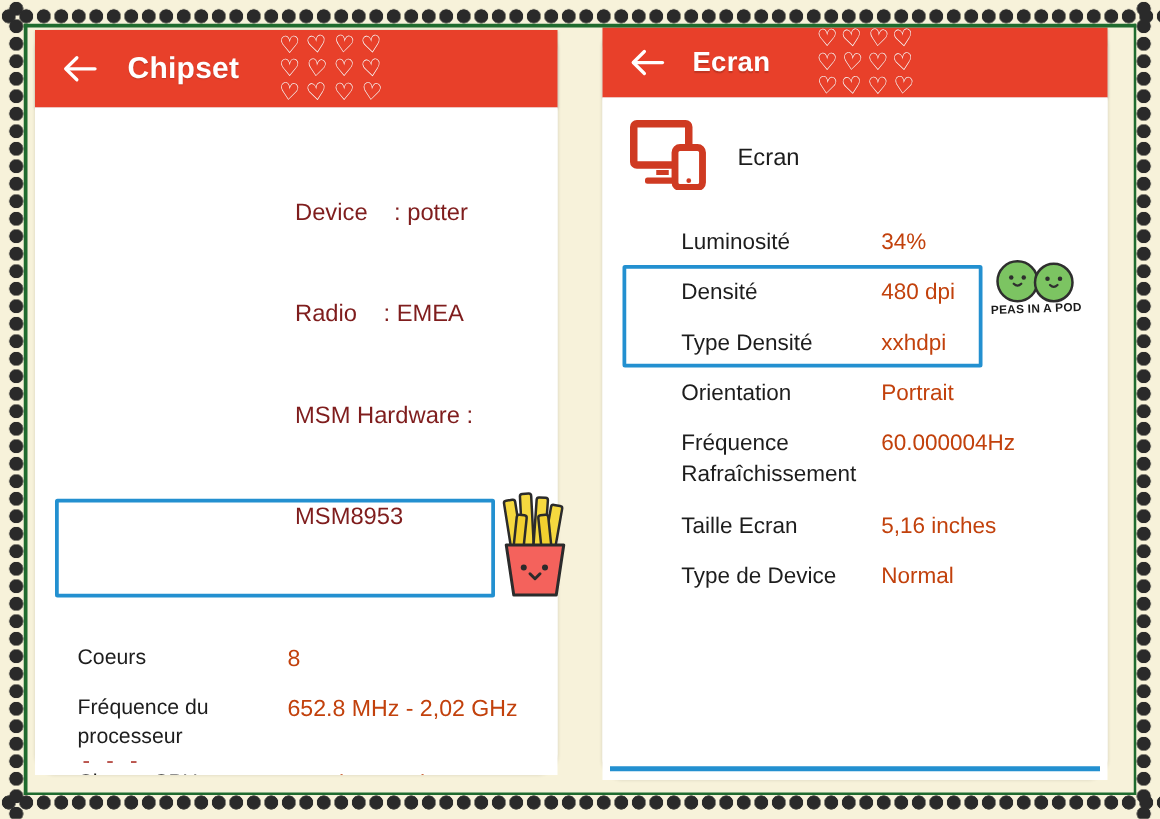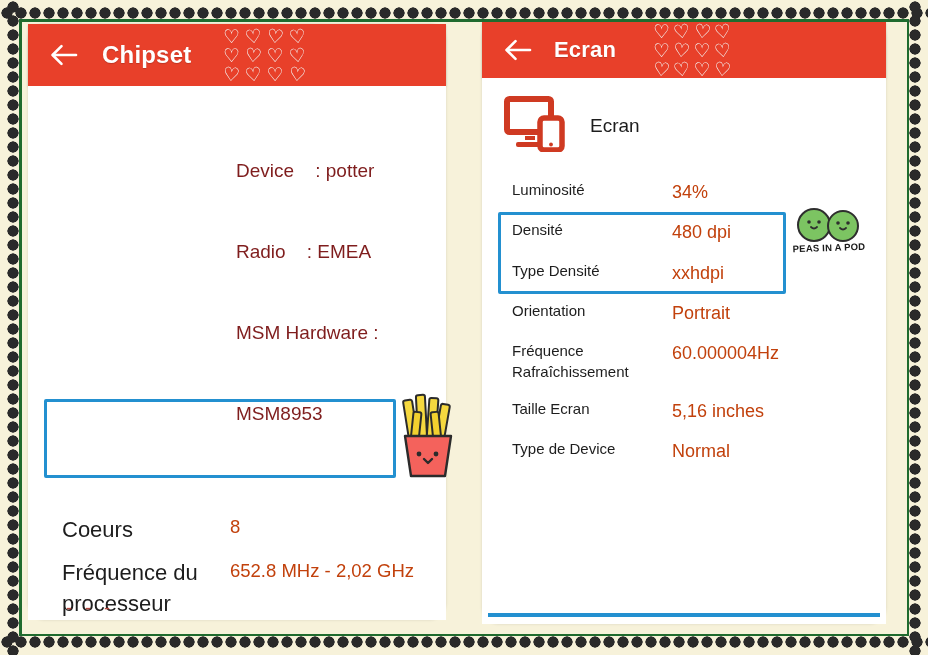--- a/index.html
+++ b/index.html
@@ -115,31 +115,31 @@
   
   .rows{margin-top:26px;}
   .row{
     display:flex;
     align-items:flex-start;
     padding:7px 0 7px 34px;
     position:relative;
   }
   .row .k{
     width:168px;flex:none;
-    color:#1d1d1d;font-size:22px;line-height:1.35;
+    color:#1d1d1d;font-size:17px;line-height:1.35;
   }
   .row .v{
     color:#c2410c;font-size:18.5px;line-height:1.35;
     white-space:pre-line;
   }
   .row.tall .k,.row.tall .v{line-height:1.38;}
 
   
   .card-right .row{padding:8px 0 8px 30px;}
-  .card-right .row .k{width:160px;font-size:15px;}
+  .card-right .row .k{width:160px;font-size:18px;margin-left:33px;}
   .card-right .row .v{font-size:18px;}
 
   .icon-row{
     display:flex;align-items:center;
     padding:18px 0 10px 22px;
   }
   .icon-row .label{
     margin-left:24px;font-size:19px;color:#1d1d1d;
   }
 

